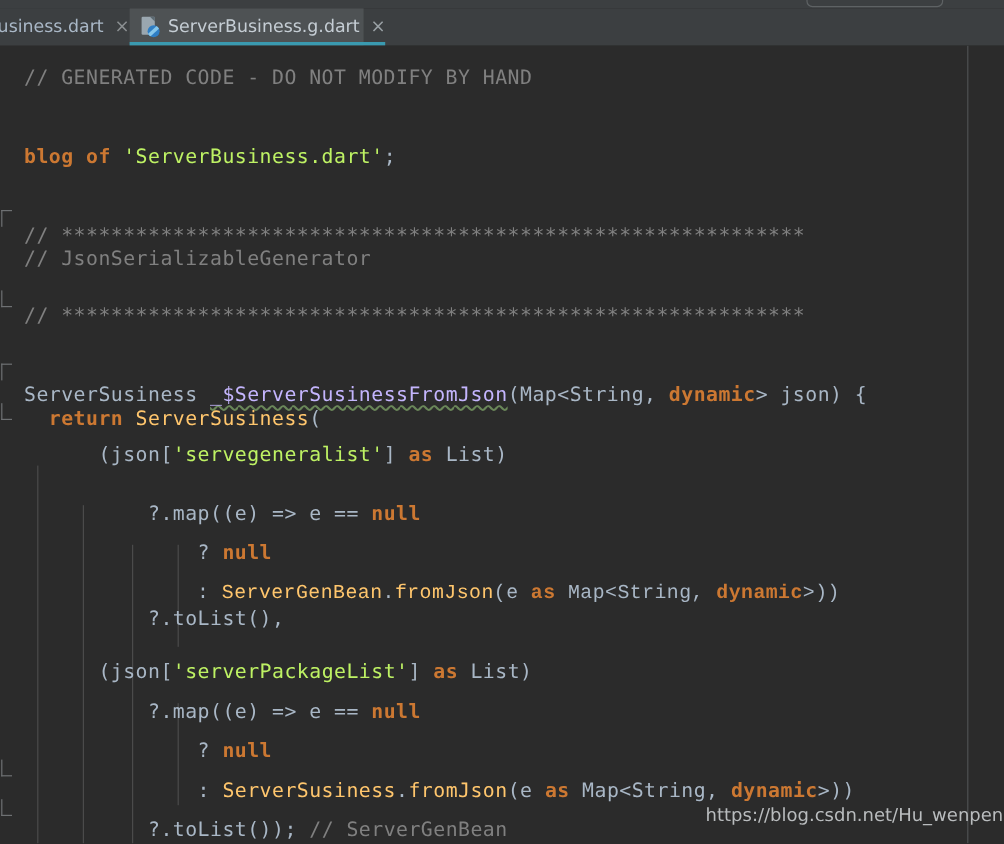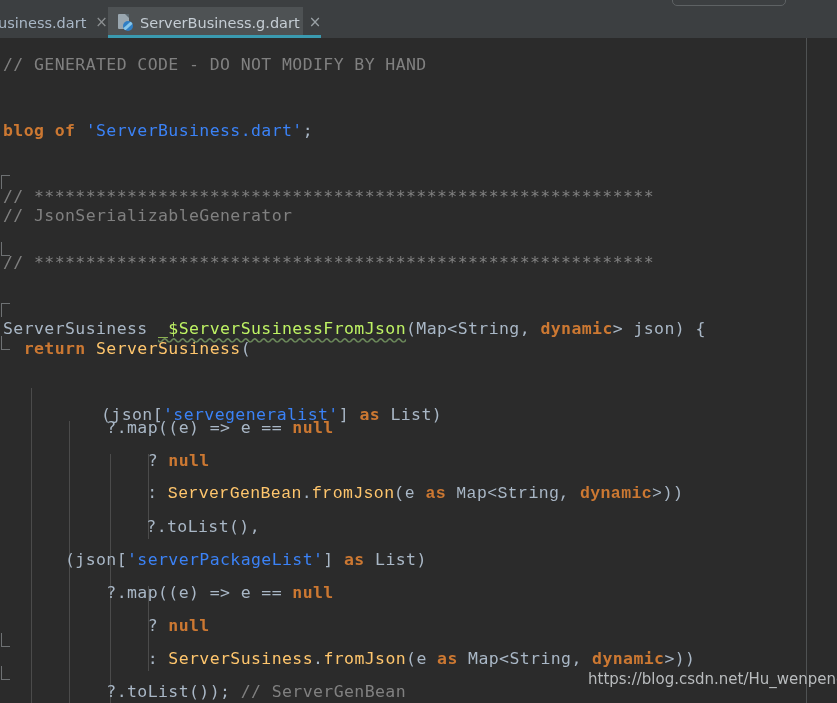--- a/index.html
+++ b/index.html
@@ -144,29 +144,29 @@
   .line {
     position: absolute;
     left: 0;
     height: 33px;
     line-height: 33px;
     white-space: pre;
     font-family: "DejaVu Sans Mono", monospace;
     font-size: 16.5px;
     letter-spacing: 0.4px;
   }
-  .code-text { padding-left: 3px; display: inline-block; text-align: right; }
+  .code-text { padding-left: 20px; display: inline-block; text-align: right; }
 
   
   .cmt   { color: #808080; }
   .kw    { color: #cc7832; font-weight: bold; }
-  .str   { color: #3b82f6; }
+  .str   { color: #bef264; }
   .plain { color: #a9b7c6; }
   .type  { color: #a9b7c6; }
-  .fn    { color: #bef264; }
+  .fn    { color: #c4b5fd; }
   .cls   { color: #ffc66d; }
 
   .squiggle {
     text-decoration: underline wavy #6a8759;
     text-decoration-skip-ink: none;
     text-underline-offset: 3px;
   }
 
   
   .fold-mark {
@@ -238,25 +238,25 @@
       <div class="line" style="top: 10px;"><span class="code-text"><span class="cmt">// GENERATED CODE - DO NOT MODIFY BY HAND</span></span></div>
       <div class="line" style="top: 43px;"><span class="code-text"></span></div>
       <div class="line" style="top: 76px;"><span class="code-text"><span class="kw">blog of </span><span class="str">'ServerBusiness.dart'</span><span class="plain">;</span></span></div>
       <div class="line" style="top: 109px;"><span class="code-text"></span></div>
       <div class="line" style="top: 142px;"><span class="code-text"><span class="cmt">// ************************************************************</span></span></div>
       <div class="line" style="top: 161px;"><span class="code-text"><span class="cmt">// JsonSerializableGenerator</span></span></div>
       <div class="line" style="top: 208px;"><span class="code-text"><span class="cmt">// ************************************************************</span></span></div>
       <div class="line" style="top: 241px;"><span class="code-text"></span></div>
       <div class="line" style="top: 274px;"><span class="code-text"><span class="type">ServerSusiness </span><span class="fn squiggle">_$ServerSusinessFromJson</span><span class="plain">(Map&lt;String, </span><span class="kw">dynamic</span><span class="plain">&gt; json) {</span></span></div>
       <div class="line" style="top: 294px;"><span class="code-text"><span class="kw">  return </span><span class="cls">ServerSusiness</span><span class="plain">(</span></span></div>
-      <div class="line" style="top: 360px; margin-left: 36px;"><span class="code-text"><span class="plain">      (json[</span><span class="str">'servegeneralist'</span><span class="plain">] </span><span class="kw">as </span><span class="plain">List)</span></span></div>
+      <div class="line" style="top: 324px;"><span class="code-text"><span class="plain">      (json[</span><span class="str">'servegeneralist'</span><span class="plain">] </span><span class="kw">as </span><span class="plain">List)</span></span></div>
       <div class="line" style="top: 373px;"><span class="code-text"><span class="plain">          ?.map((e) =&gt; e == </span><span class="kw">null</span></span></div>
       <div class="line" style="top: 406px;"><span class="code-text"><span class="plain">              ? </span><span class="kw">null</span></span></div>
       <div class="line" style="top: 439px; font-family: Liberation Mono, monospace;"><span class="code-text"><span class="plain">              : </span><span class="cls">ServerGenBean</span><span class="plain">.</span><span class="cls">fromJson</span><span class="plain">(e </span><span class="kw">as </span><span class="plain">Map&lt;String, </span><span class="kw">dynamic</span><span class="plain">&gt;))</span></span></div>
-      <div class="line" style="top: 472px; margin-left: 40px;"><span class="code-text"><span class="plain">          ?.toList(),</span></span></div>
+      <div class="line" style="top: 461px;"><span class="code-text"><span class="plain">          ?.toList(),</span></span></div>
       <div class="line" style="top: 505px;"><span class="code-text"><span class="plain">      (json[</span><span class="str">'serverPackageList'</span><span class="plain">] </span><span class="kw">as </span><span class="plain">List)</span></span></div>
       <div class="line" style="top: 538px;"><span class="code-text"><span class="plain">          ?.map((e) =&gt; e == </span><span class="kw">null</span></span></div>
       <div class="line" style="top: 571px;"><span class="code-text"><span class="plain">              ? </span><span class="kw">null</span></span></div>
       <div class="line" style="top: 604px;"><span class="code-text"><span class="plain">              : </span><span class="cls">ServerSusiness</span><span class="plain">.</span><span class="cls">fromJson</span><span class="plain">(e </span><span class="kw">as </span><span class="plain">Map&lt;String, </span><span class="kw">dynamic</span><span class="plain">&gt;))</span></span></div>
       <div class="line" style="top: 637px;"><span class="code-text"><span class="plain">          ?.toList()); </span><span class="cmt">// ServerGenBean</span></span></div>
     </div>
 
   <div id="vert-sep"></div>
 </div>
 

